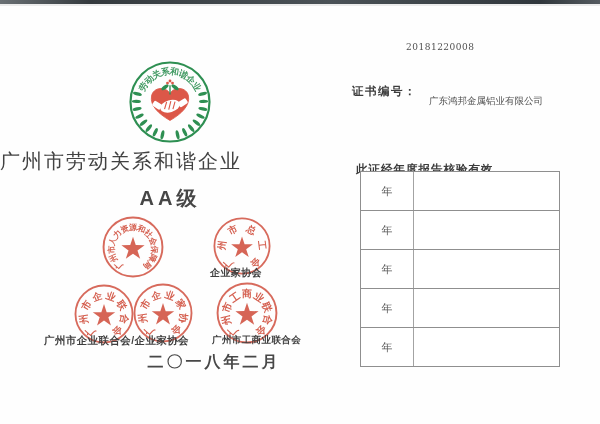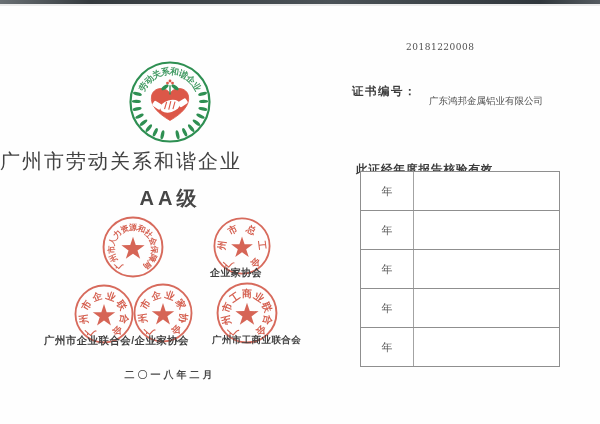--- a/index.html
+++ b/index.html
@@ -9,22 +9,22 @@
   }
   .scan-edge{position:absolute;top:0;left:0;width:600px;height:4px;
     background:linear-gradient(90deg,#6a7074,#343a3e 15%,#4b5257 55%,#30373c 90%,#555b60);}
   .scan-edge2{position:absolute;top:4px;left:0;width:600px;height:2px;background:#ececec;}
   .abs{position:absolute;}
   .cert-title{left:0;top:148px;width:340px;text-align:left;font-size:20px;font-weight:normal;
     color:#424242;letter-spacing:2px;}
   .grade{left:0;top:185px;width:340px;text-align:center;font-size:20px;font-weight:bold;
     color:#464646;letter-spacing:4px;}
   .seal-label{font-size:10px;font-weight:bold;color:#3f3f3f;white-space:nowrap;letter-spacing:0.4px;}
-  .date-line{left:0;top:368px;width:340px;text-align:center;font-size:10px;color:#474747;
-    letter-spacing:3px;font-weight:bold;}
+  .date-line{left:0;top:352px;width:340px;text-align:center;font-size:16px;color:#474747;
+    letter-spacing:3px;font-weight:bold;padding-left:44px;}
   .r-label{font-size:11.5px;font-weight:bold;color:#3c3c3c;letter-spacing:1.5px;white-space:nowrap;}
   .r-value{font-family:"DejaVu Serif","Liberation Serif",serif;color:#4f4f4f;white-space:nowrap;}
   .cert-no{left:406px;top:42px;font-size:9px;letter-spacing:0.5px;}
   .holder-name{left:429px;top:95px;font-size:9.5px;text-align:center;}
   .check-table{left:360px;top:171px;width:198px;height:194px;border:1px solid #8f8f8f;
     display:flex;flex-direction:column;background:#fff;}
   .trow{flex:1;display:flex;border-bottom:1px solid #8f8f8f;}
   .trow:last-child{border-bottom:none;}
   .ycell{width:52px;border-right:1px solid #a3a3a3;display:flex;align-items:center;justify-content:center;
     font-family:"DejaVu Serif","Liberation Serif",serif;font-size:11px;color:#5a5a5a;}

